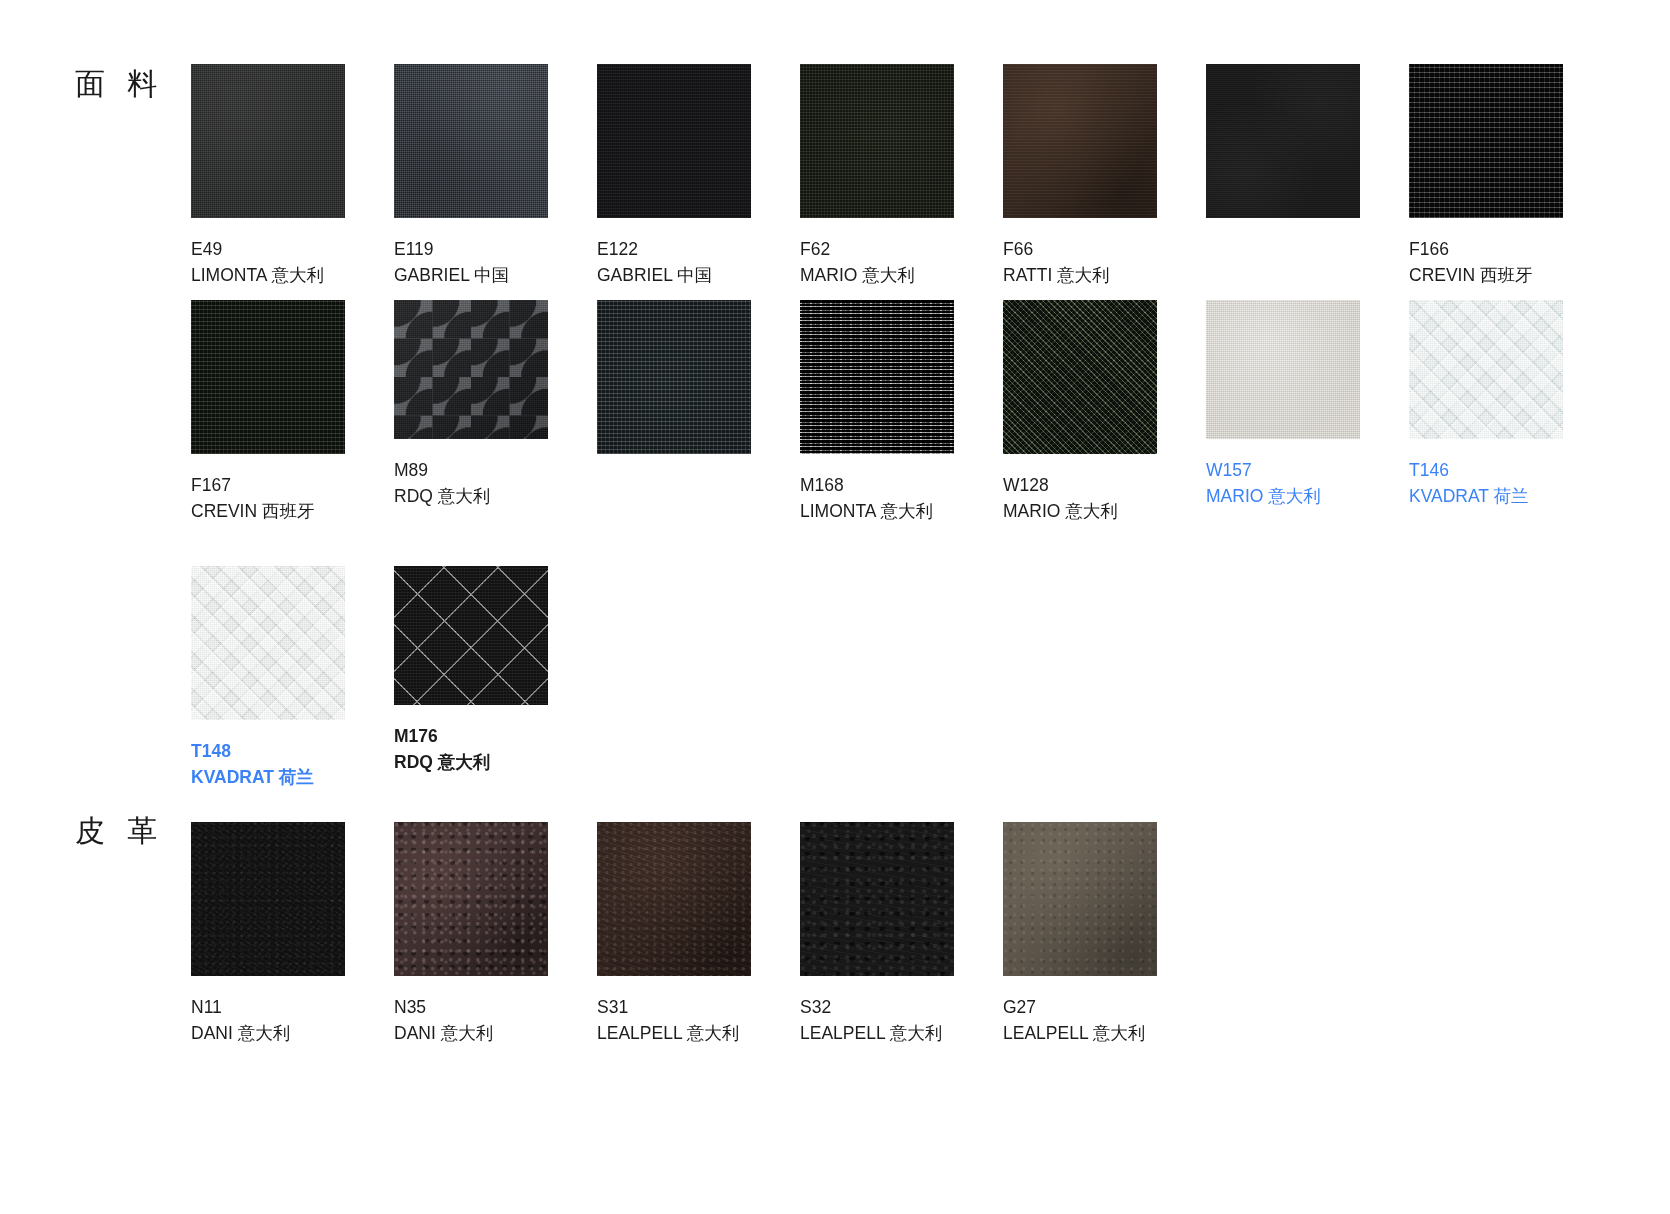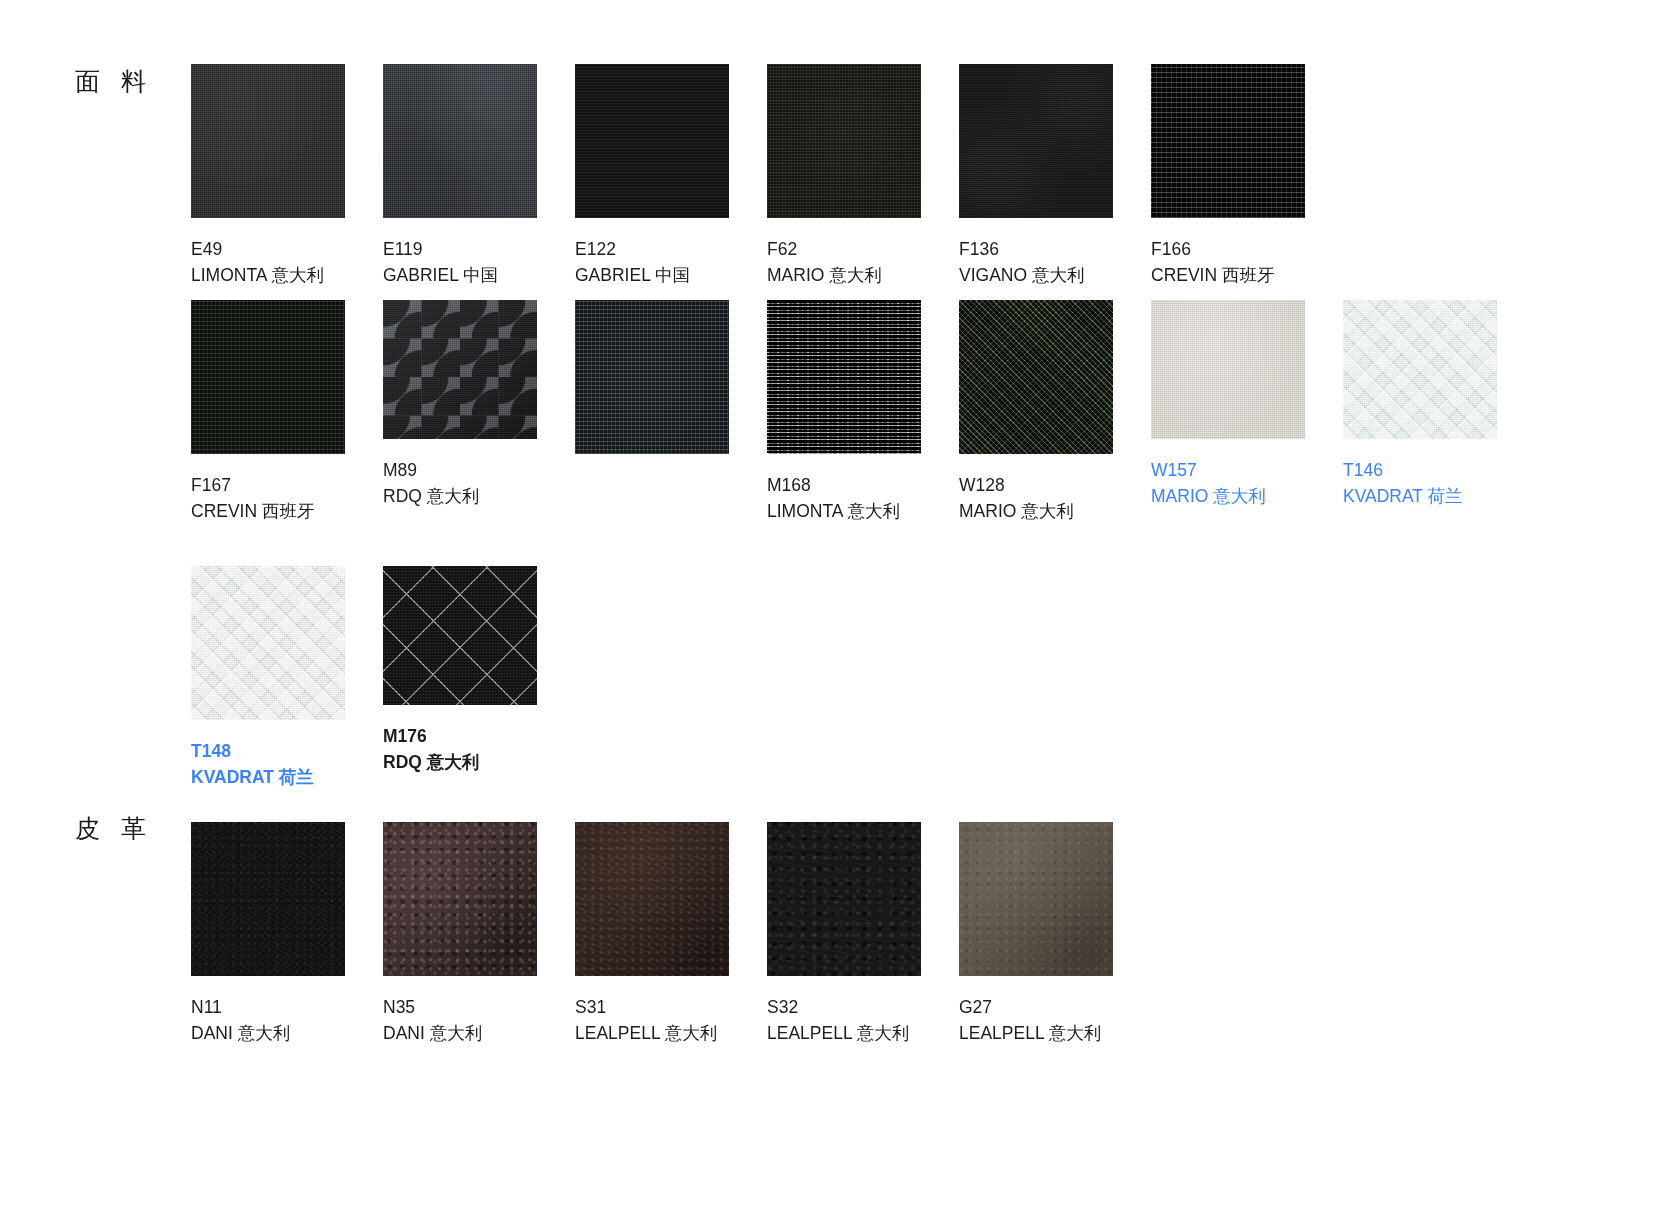--- a/index.html
+++ b/index.html
@@ -14,34 +14,34 @@
     height: 1214px;
     position: relative;
     font-family: "Liberation Sans", "DejaVu Sans", sans-serif;
     overflow: hidden;
   }
 
   
   .section-label {
     position: absolute;
     left: 75px;
-    font-size: 25px;
+    font-size: 30px;
     line-height: 1;
     color: #1a1a1a;
     letter-spacing: 7px;
     white-space: nowrap;
     font-weight: 400;
   }
 
   
   .swatch-row {
     position: absolute;
     left: 191px;
     display: flex;
-    gap: 1px;
+    gap: 12px;
   }
   .cell {
     width: 191px;
     flex: 0 0 191px;
     position: relative;
   }
 
   .swatch {
     width: 154px;
     height: 154px;
@@ -347,25 +347,28 @@
     </div>
   </div>
   <div class="cell">
     <div class="swatch tx-f62"></div>
     <div class="caption">
       <span class="code">F62</span>
       <span class="brand">MARIO 意大利</span>
     </div>
   </div>
   <div class="cell">
+    <div class="swatch tx-f66"></div>
+    <div class="caption">
+      <span class="code">F66</span>
+      <span class="brand">RATTI 意大利</span>
+    </div>
+  </div>
+  <div class="cell">
     <div class="swatch tx-f136"></div>
-    <div class="caption">
-      <span class="code">F136</span>
-      <span class="brand">VIGANO 意大利</span>
-    </div>
   </div>
   <div class="cell">
     <div class="swatch tx-f166"></div>
     <div class="caption">
       <span class="code">F166</span>
       <span class="brand">CREVIN 西班牙</span>
     </div>
   </div>
 </div>
 

